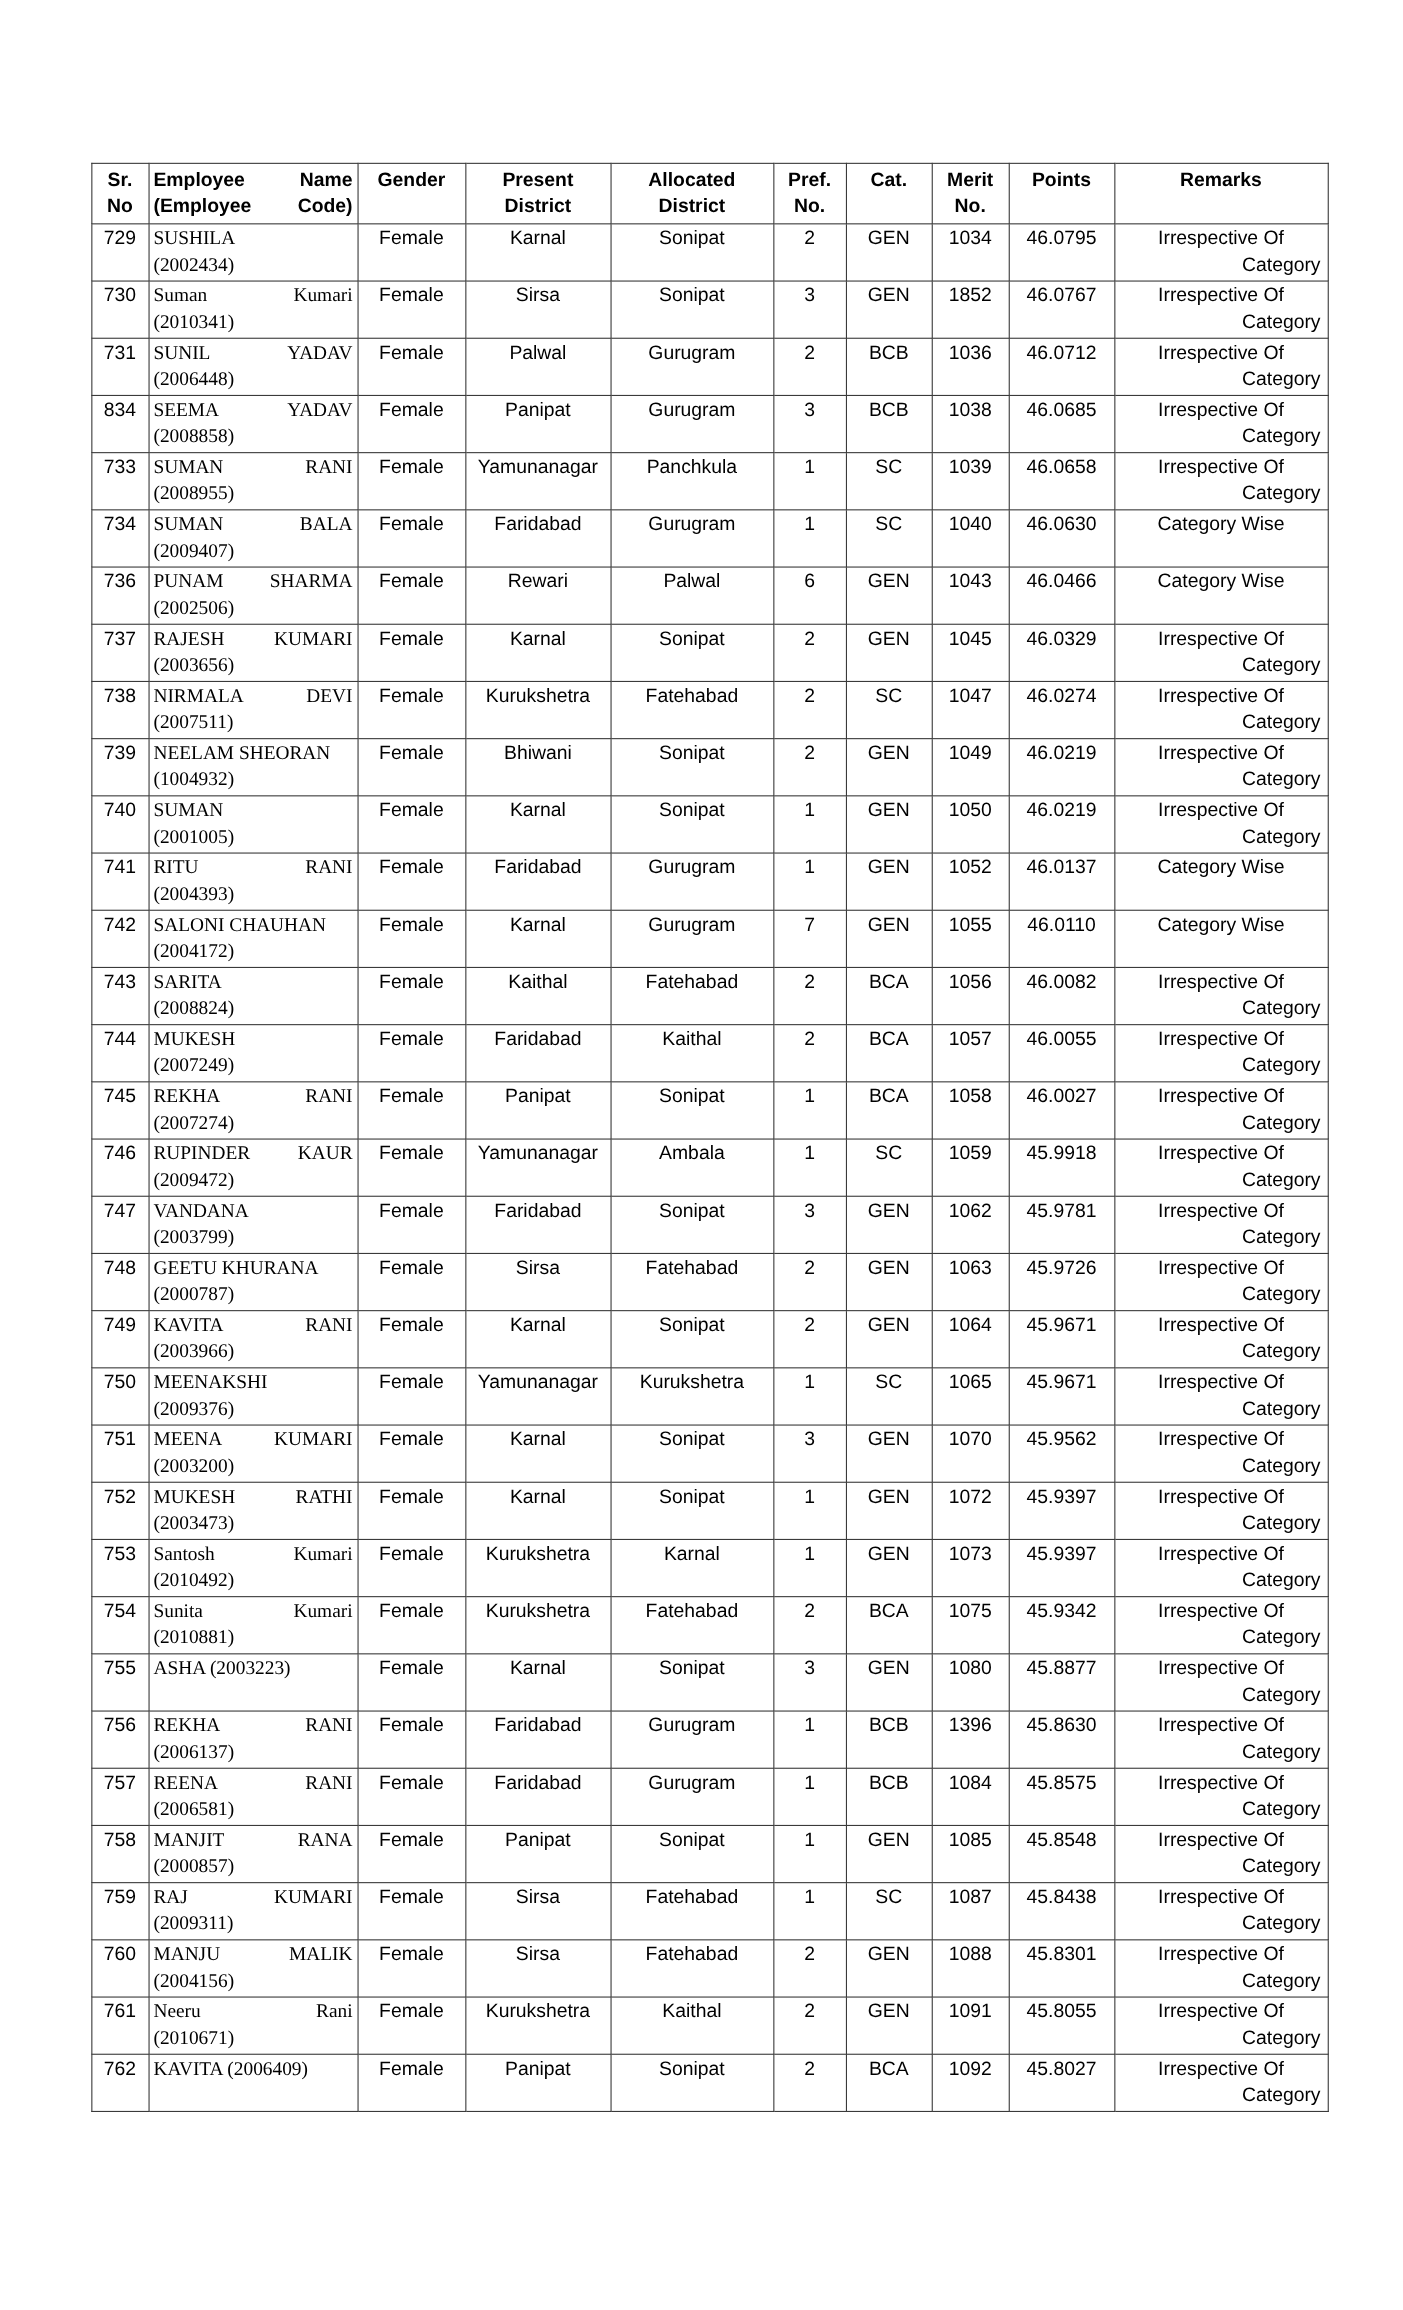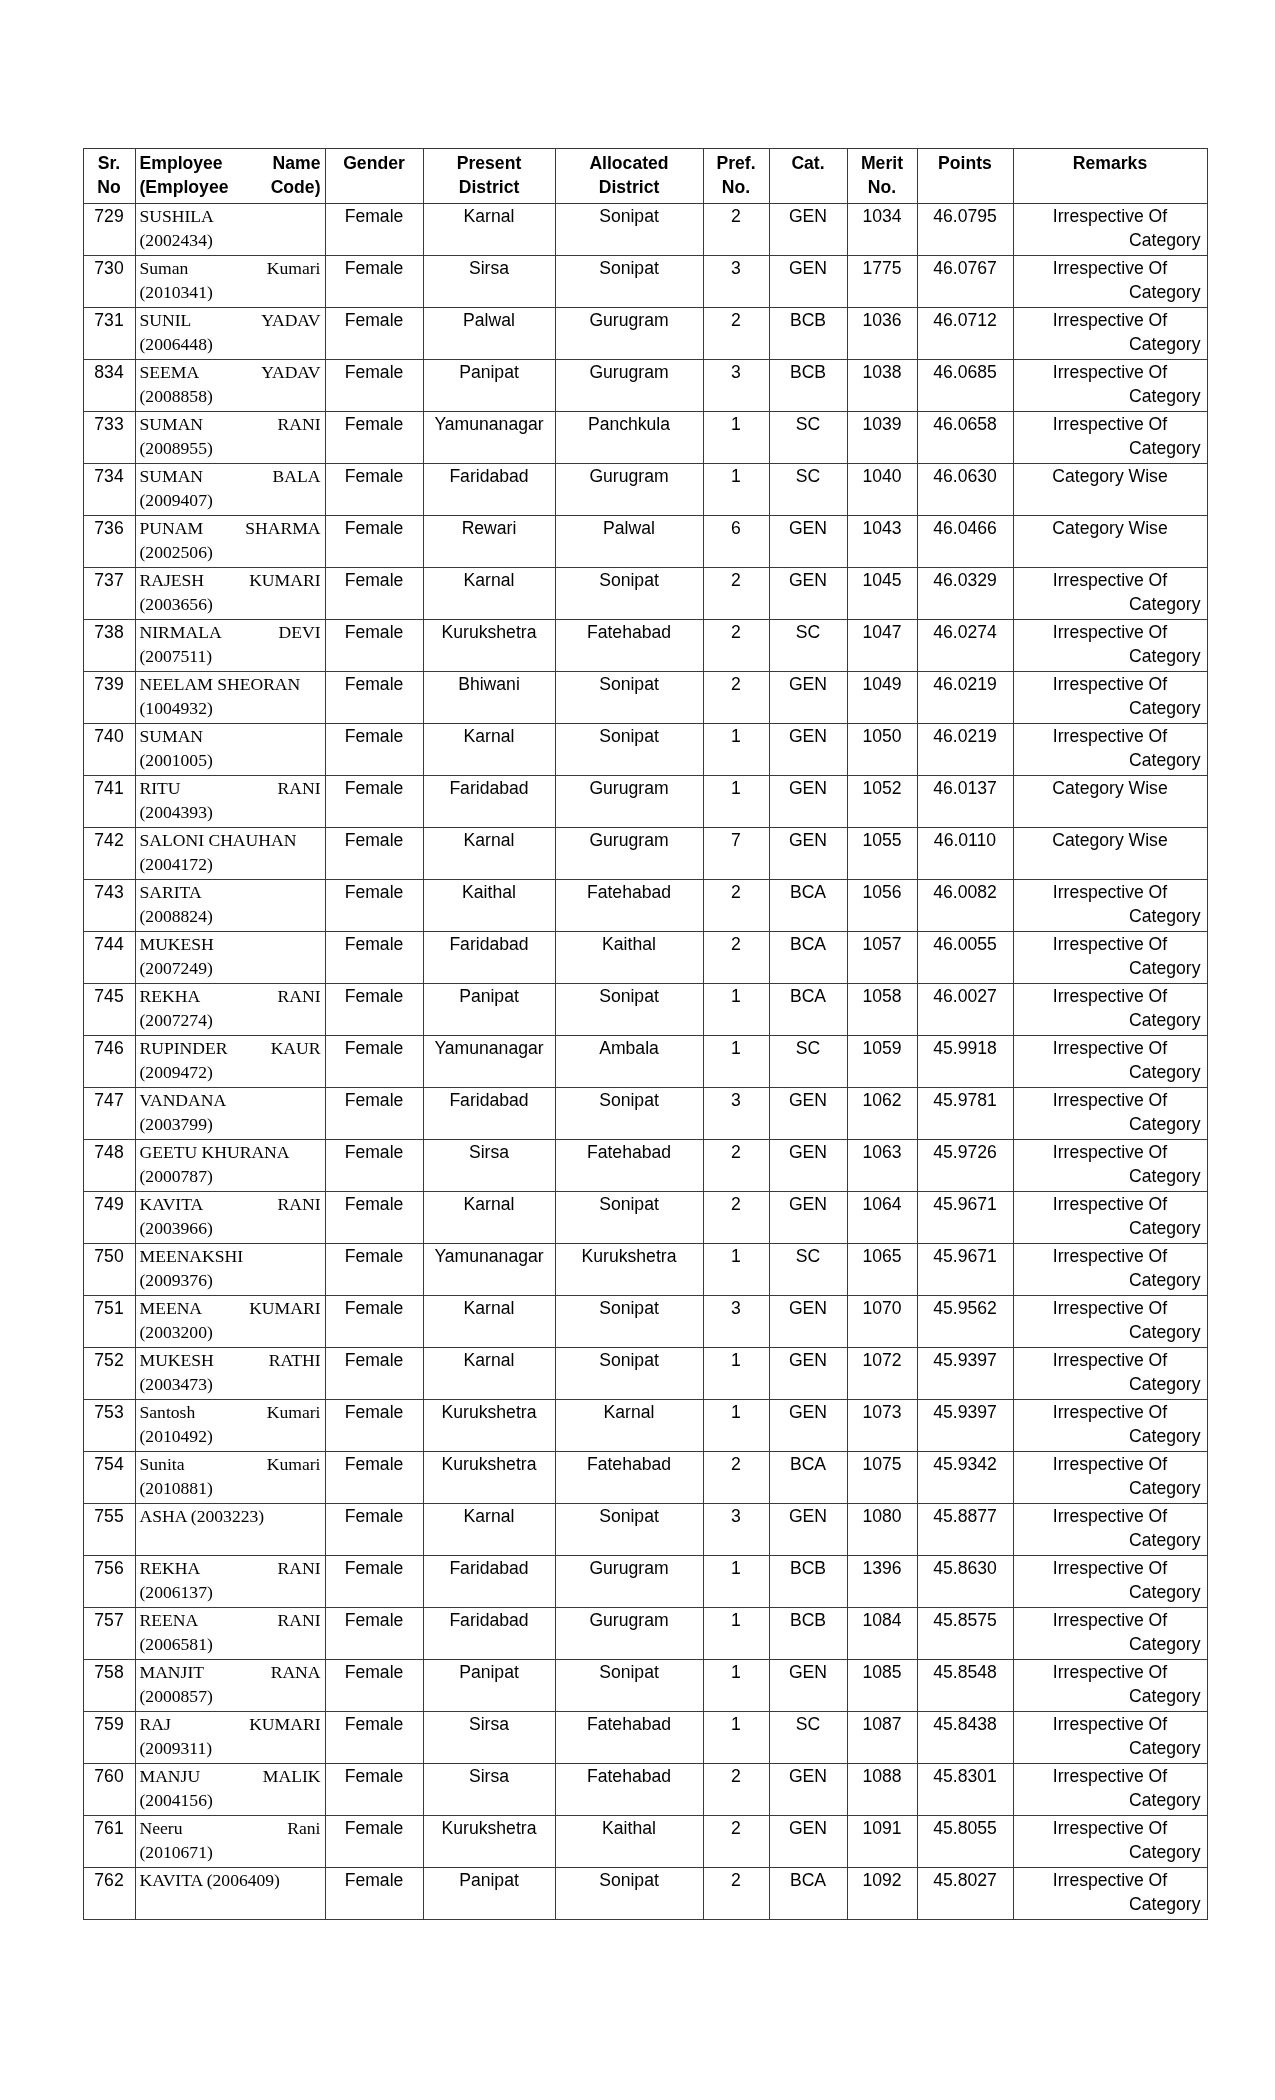--- a/index.html
+++ b/index.html
@@ -178,21 +178,21 @@
             <td class="sr">730</td>
             <td class="name">
               <span class="nm-just"><span>Suman</span> <span>Kumari</span></span>
               <span class="nm-plain">(2010341)</span>
             </td>
             <td class="gender">Female</td>
             <td class="present">Sirsa</td>
             <td class="alloc">Sonipat</td>
             <td class="pref">3</td>
             <td class="cat">GEN</td>
-            <td class="merit">1775</td>
+            <td class="merit">1852</td>
             <td class="points">46.0767</td>
             <td class="remarks wrap">
               <span class="rmk">
                 <span class="l1">Irrespective Of</span>
                 <span class="l2">Category</span>
               </span>
             </td>
           </tr>
           <tr>
             <td class="sr">731</td>

